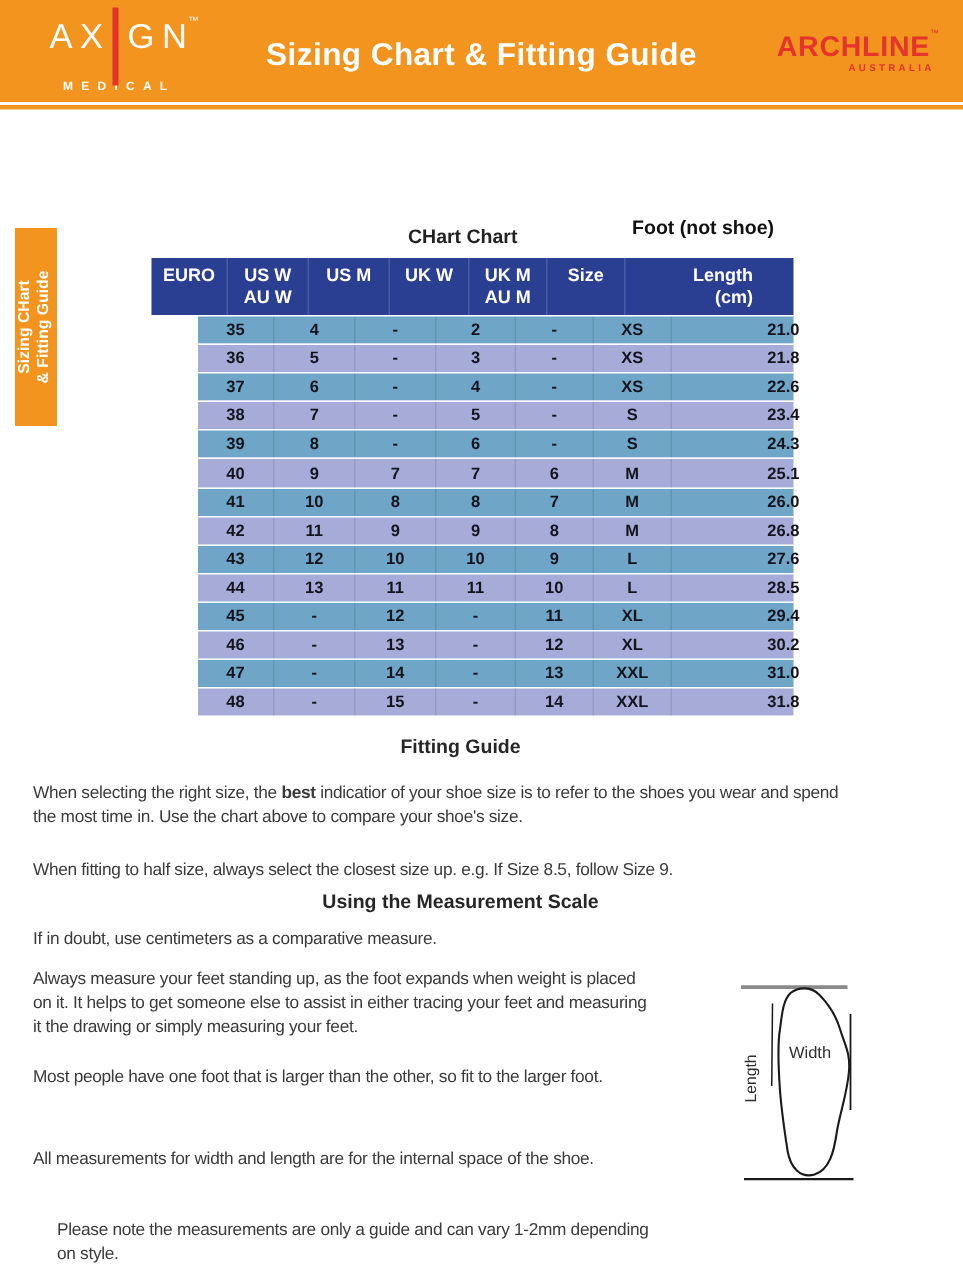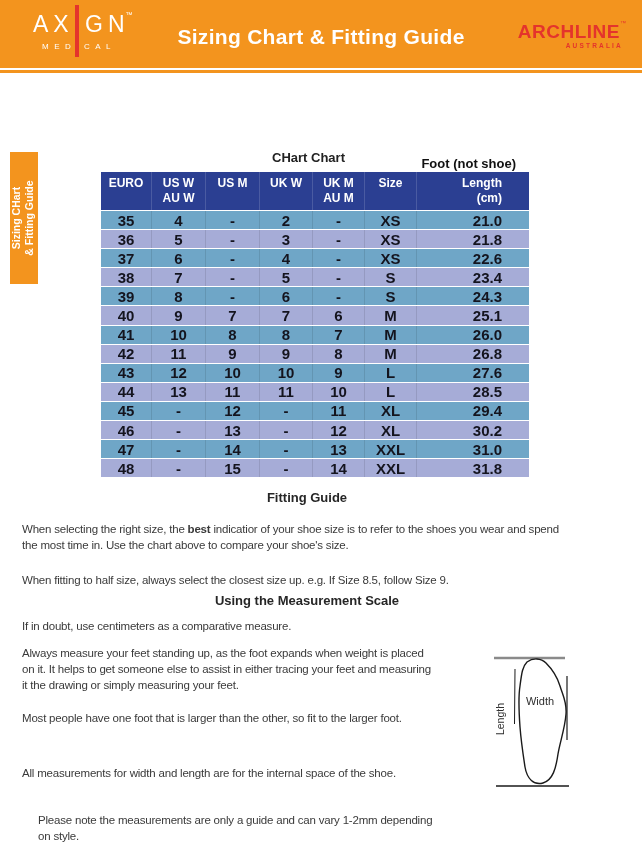--- a/index.html
+++ b/index.html
@@ -10,54 +10,54 @@
   .page{position:relative;width:642px;height:848px;background:#fff;overflow:hidden;
         font-family:"Liberation Sans",sans-serif;color:var(--ink);}
 
   
   .banner{position:absolute;left:0;top:0;width:642px;height:68px;background:var(--orange);}
   .banner-rule{position:absolute;left:0;top:70px;width:642px;height:3px;background:var(--orange);}
 
   .axign{position:absolute;left:33px;top:13px;color:#fff;line-height:1;}
   .axign-name{font-size:23px;font-weight:400;letter-spacing:5px;position:relative;}
   .axign-tm{font-size:7px;vertical-align:top;position:relative;top:-2px;left:-4px;}
-  .axign-sub{font-size:8px;font-weight:normal;letter-spacing:5.5px;margin-top:7px;margin-left:9px;}
+  .axign-sub{font-size:8px;font-weight:bold;letter-spacing:5.5px;margin-top:18px;margin-left:9px;}
   .axign-line{position:absolute;left:41.5px;top:-8px;width:4px;height:52px;background:var(--red);}
 
   .main-title{position:absolute;left:0;top:25px;width:642px;text-align:center;
               color:#fff;font-size:21px;font-weight:bold;letter-spacing:0.3px;}
 
   .archline{position:absolute;right:16px;top:22px;text-align:right;color:var(--red);line-height:1;}
   .arch-name{font-size:19px;font-weight:bold;letter-spacing:0.5px;}
   .arch-tm{font-size:6px;vertical-align:top;position:relative;top:-2px;}
   .arch-sub{font-size:6.5px;font-weight:bold;letter-spacing:2.2px;margin-top:2px;padding-right:3px;}
 
   
   .side-tab{position:absolute;left:10px;top:152px;width:28px;height:132px;background:var(--orange);}
   .side-tab-text{position:absolute;left:50%;top:50%;width:132px;height:28px;
                  transform:translate(-50%,-50%) rotate(-90deg);
                  color:#fff;font-weight:bold;font-size:10.5px;line-height:12.5px;
                  text-align:center;white-space:pre-line;}
 
   
   .chart-title{position:absolute;left:101px;top:150px;width:415px;text-align:center;
                font-size:13px;font-weight:bold;color:#222;}
-  .foot-note{position:absolute;left:101px;top:156px;width:415px;text-align:right;
+  .foot-note{position:absolute;left:101px;top:144px;width:415px;text-align:right;
              font-size:13px;font-weight:bold;color:#111;}
 
   .size-table{position:absolute;left:101px;top:172px;width:428px;}
   .grid-row{display:grid;grid-template-columns:50px 54px 54px 53px 52px 52px 100px;}
   .thead{background:var(--navy);color:#fff;height:38px;font-size:12px;font-weight:bold;}
   .th{display:flex;align-items:flex-start;justify-content:center;padding-top:4px;
       text-align:center;line-height:15px;white-space:pre-line;
       border-left:1px solid rgba(255,255,255,0.15);}
   .th:first-child{border-left:none;}
   .th.right{justify-content:flex-end;text-align:right;padding-right:14px;}
 
-  .trow{height:19.1px;font-size:15px;font-weight:bold;color:#14141e;border-top:1px solid #fff;box-sizing:border-box;}
+  .trow{height:19.1px;font-size:11px;font-weight:bold;color:#14141e;border-top:1px solid #fff;box-sizing:border-box;margin-left:31px;}
   .tbody .trow:nth-child(odd){background:var(--row-a);}
   .tbody .trow:nth-child(even){background:var(--row-b);}
   .td{display:flex;align-items:center;justify-content:center;border-left:1px solid rgba(0,0,0,0.10);}
   .td:first-child{border-left:none;}
   .td.right{justify-content:flex-end;padding-right:14px;}
 
   
   .h-center{position:absolute;left:0;width:614px;text-align:center;
             font-size:13px;font-weight:bold;color:#262626;}
   .para{position:absolute;left:22px;width:612px;font-size:11.5px;letter-spacing:-0.2px;

